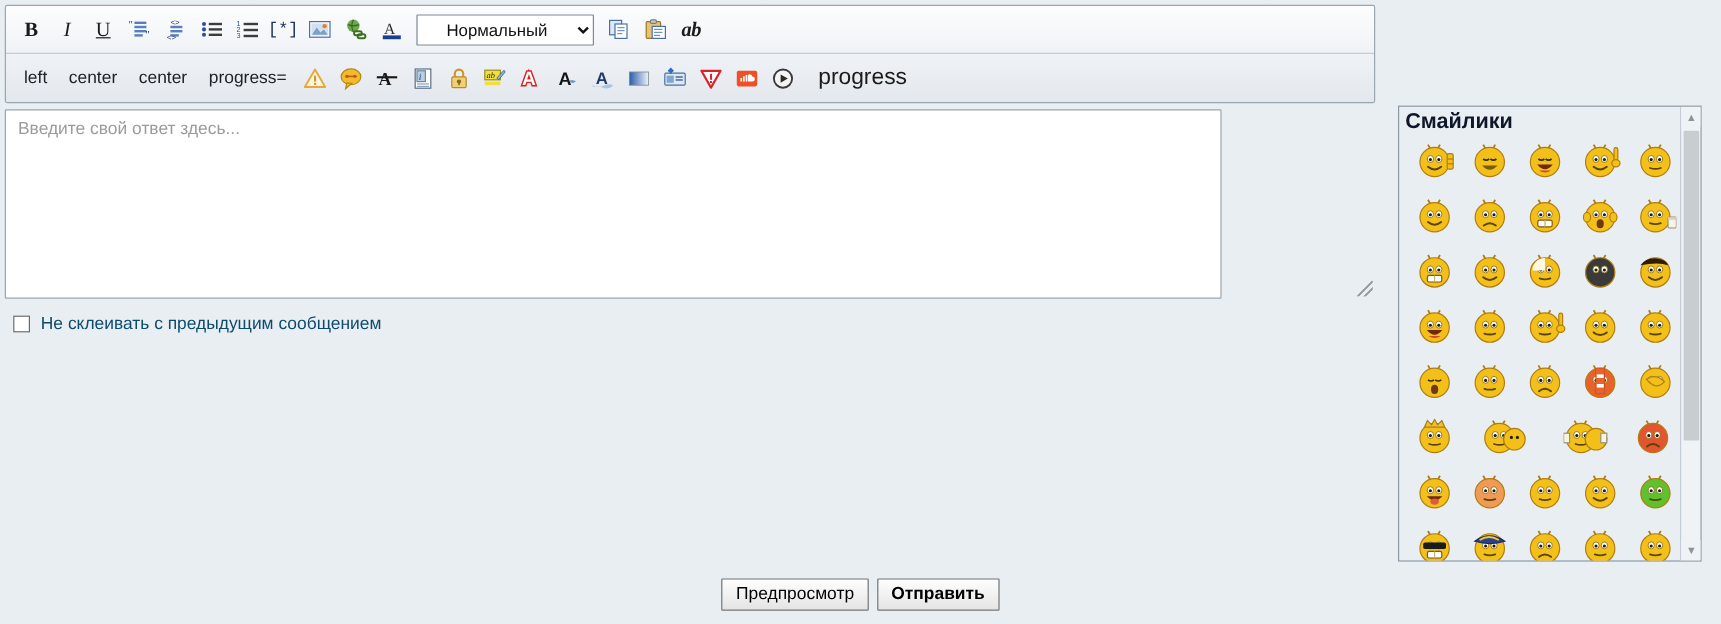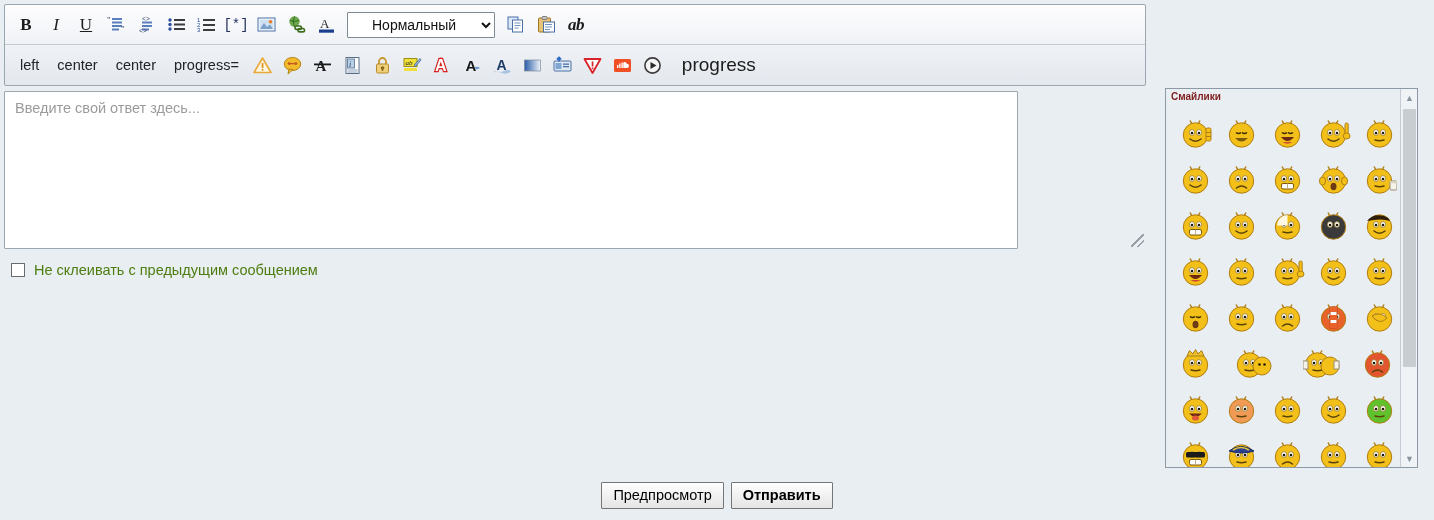--- a/index.html
+++ b/index.html
@@ -94,33 +94,33 @@
     display: flex; align-items: center; gap: 9px;
     margin-top: 13px; padding-left: 7px;
   }
   .cb-box {
     width: 14px; height: 14px;
     border: 1px solid #6b6b6b;
     background: #fff;
     cursor: pointer;
     flex: none;
   }
-  .cb-label { font-size: 14.5px; color: #4d7c0f; cursor: default; }
+  .cb-label { font-size: 14.5px; color: #0c4a6e; cursor: default; }
 
   
   #smiley-panel {
     position: absolute; left: 1165px; top: 88px;
     width: 253px; height: 380px;
     border: 1px solid #8d99a4;
     background: #e9eef3;
     overflow: hidden;
   }
   #smiley-title {
     position: absolute; left: 5px; top: 2px;
-    font-size: 10px; font-weight: bold; color: #7f1d1d;
+    font-size: 18px; font-weight: bold; color: #0f172a;
     z-index: 4;
   }
   .smiley-scroll-area {
     position: absolute; left: 0; top: 0; right: 18px; bottom: 0;
     padding: 22px 4px 0 8px;
     overflow: hidden;
   }
   .smiley-grid {
     display: flex; flex-wrap: wrap;
     align-content: flex-start;

